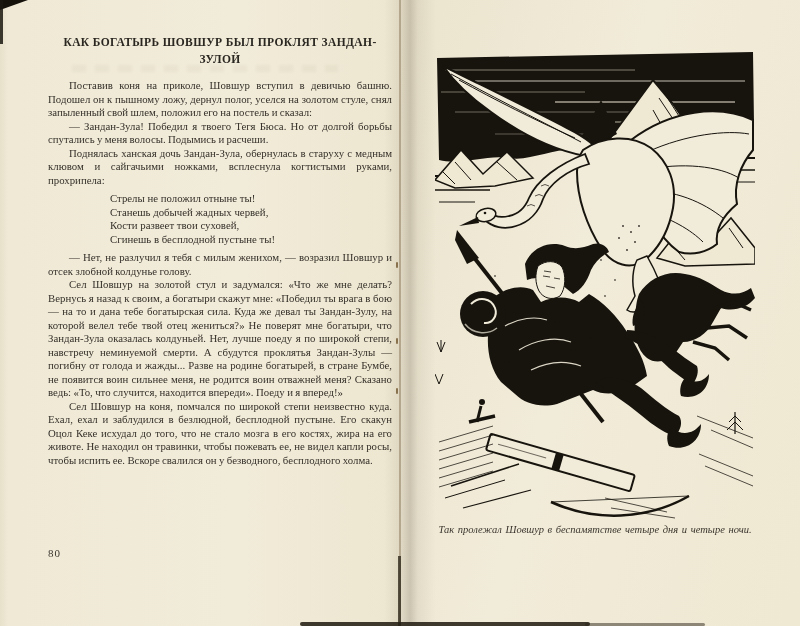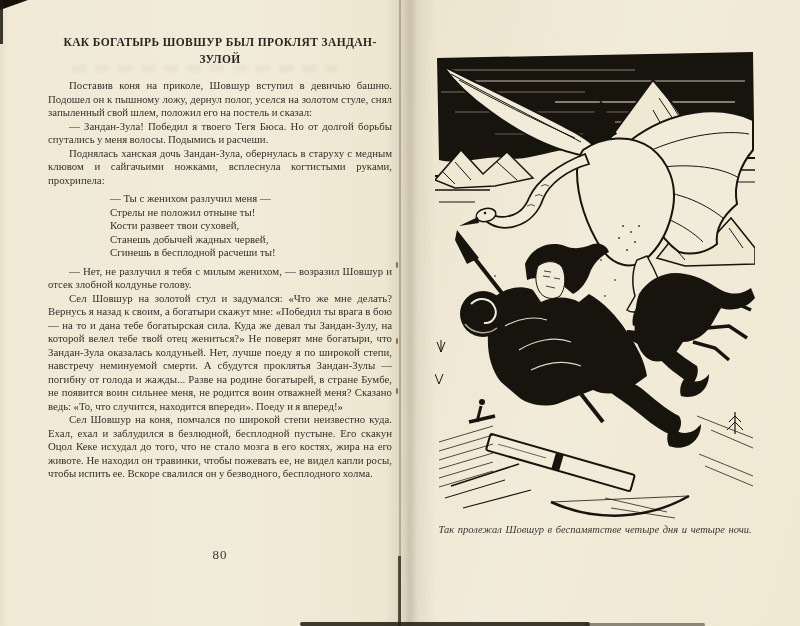--- a/index.html
+++ b/index.html
@@ -31,21 +31,21 @@
   .para{
     margin:0;font-size:10.8px;line-height:13.5px;
     text-align:justify;text-indent:21px;word-spacing:-0.3px;
   }
   .verse{
     margin:5px 0 5px 62px;font-size:10.8px;line-height:13.5px;
   }
   .verse div{white-space:nowrap;}
   .page-number{
     position:absolute;left:48px;top:547px;width:344px;
-    text-align:center;font-size:13px;color:#3a362e;letter-spacing:1px;
+    font-size:11px;color:#3a362e;letter-spacing:1px;
   }
   
   .illustration{
     position:absolute;left:35px;top:50px;width:320px;height:470px;
   }
   .caption{
     position:absolute;left:30px;top:524px;width:330px;
     text-align:center;font-style:italic;font-size:10.5px;color:#3a362e;
     word-spacing:1px;
   }
@@ -75,25 +75,24 @@
 
   <div class="page page-left">
     <div class="text-block">
       <div class="chapter-title">
         <div>КАК БОГАТЫРЬ ШОВШУР БЫЛ ПРОКЛЯТ ЗАНДАН-ЗУЛОЙ</div>
       </div>
       <p class="para">Поставив коня на приколе, Шовшур вступил в девичью башню. Подошел он к пышному ложу, дернул полог, уселся на золотом стуле, снял запыленный свой шлем, положил его на постель и сказал:</p>
       <p class="para">— Зандан-Зула! Победил я твоего Тегя Бюса. Но от долгой борьбы спутались у меня волосы. Подымись и расчеши.</p>
       <p class="para">Поднялась ханская дочь Зандан-Зула, обернулась в старуху с медным клювом и сайгачьими ножками, всплеснула когтистыми руками, прохрипела:</p>
       <div class="verse">
-        <div>— Ты с женихом разлучил меня —</div>
         <div>Стрелы не положил отныне ты!</div>
+        <div>Станешь добычей жадных червей,</div>
         <div>Кости развеет твои суховей,</div>
-        <div>Станешь добычей жадных червей,</div>
-        <div>Сгинешь в бесплодной расчеши ты!</div>
+        <div>Сгинешь в бесплодной пустыне ты!</div>
       </div>
       <p class="para">— Нет, не разлучил я тебя с милым женихом, — возразил Шовшур и отсек злобной колдунье голову.</p>
       <p class="para">Сел Шовшур на золотой стул и задумался: «Что же мне делать? Вернусь я назад к своим, а богатыри скажут мне: «Победил ты врага в бою — на то и дана тебе богатырская сила. Куда же девал ты Зандан-Зулу, на которой велел тебе твой отец жениться?» Не поверят мне богатыри, что Зандан-Зула оказалась колдуньей. Нет, лучше поеду я по широкой степи, навстречу неминуемой смерти. А сбудутся проклятья Зандан-Зулы — погибну от голода и жажды... Разве на родине богатырей, в стране Бумбе, не появится воин сильнее меня, не родится воин отважней меня? Сказано ведь: «То, что случится, находится впереди». Поеду и я вперед!»</p>
       <p class="para">Сел Шовшур на коня, помчался по широкой степи неизвестно куда. Ехал, ехал и заблудился в безлюдной, бесплодной пустыне. Его скакун Оцол Кеке исхудал до того, что не стало мозга в его костях, жира на его животе. Не находил он травинки, чтобы пожевать ее, не видел капли росы, чтобы испить ее. Вскоре свалился он у безводного, бесплодного холма.</p>
     </div>
     <div class="page-number">80</div>
     <div class="ghost ghost-l"></div>
   </div>
 
   <div class="page page-right">

